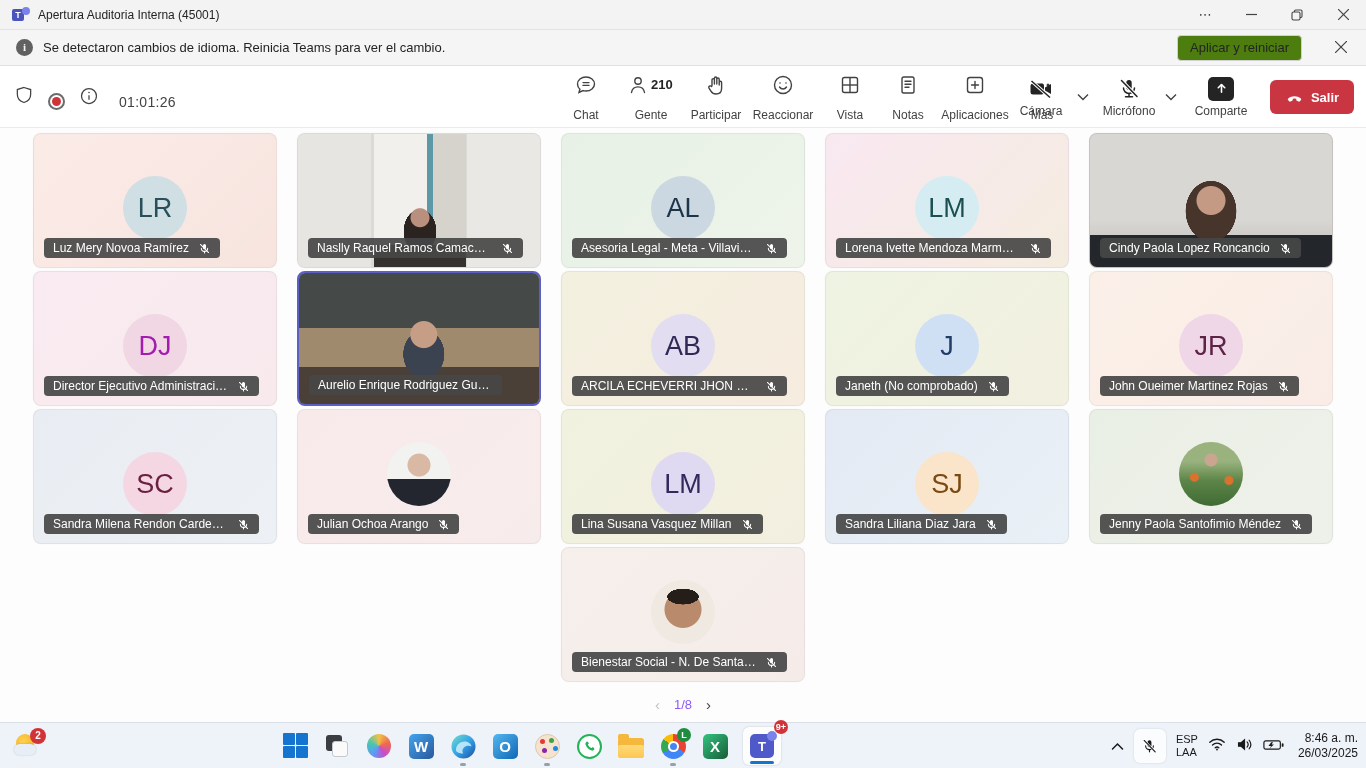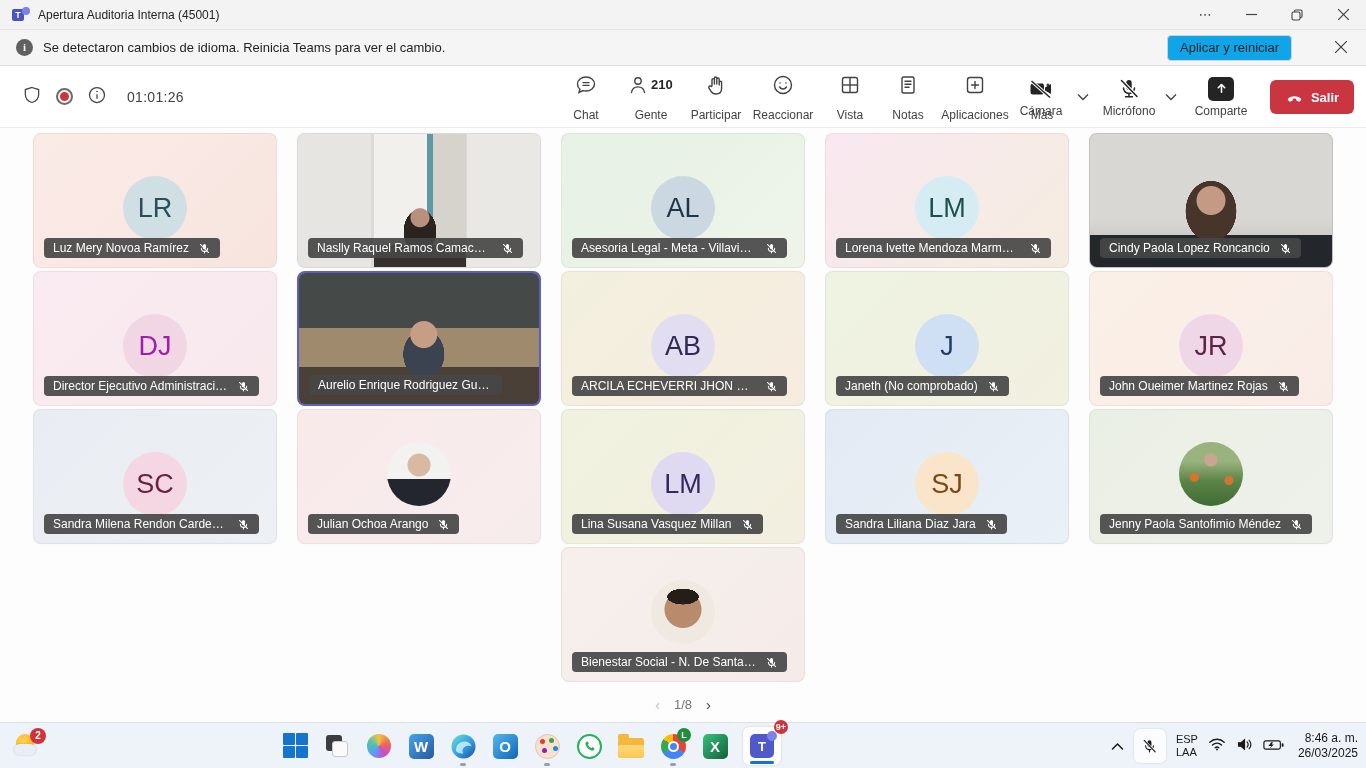--- a/index.html
+++ b/index.html
@@ -22,28 +22,28 @@
     color:#444; font-size:13px; }
 
   
   .notif { height:36px; background:#f5f5f5; border-bottom:1px solid #e0e0e0;
     display:flex; align-items:center; padding:0 10px; }
   .notif .i-ic { width:17px; height:17px; border-radius:50%; background:#616161; color:#f5f5f5;
     font-size:11px; font-weight:bold; text-align:center; line-height:17px; margin:0 10px 0 6px;
     font-family:"Liberation Serif",serif; }
   .notif .msg { font-size:13px; color:#242424; }
   .notif .spacer { flex:1; }
-  .apply-btn { background:#0ea5e9; border:1px solid #d1d1d1; border-radius:4px; height:26px;
-    padding:0 12px; font-size:13px; color:#242424; margin-right:34px; }
+  .apply-btn { background:#4d7c0f; border:1px solid #d1d1d1; border-radius:4px; height:26px;
+    padding:0 12px; font-size:13px; color:#242424; margin-right:24px; }
   .notif .close { color:#424242; font-size:14px; width:30px; text-align:center; }
 
   
   .toolbar { height:62px; background:#fff; display:flex; align-items:center;
     border-bottom:1px solid #ebebeb; position:relative; }
-  .tleft { display:flex; align-items:center; gap:14px; padding-left:14px;margin-left:8px; }
+  .tleft { display:flex; align-items:flex-end; gap:14px; padding-left:14px; }
   .timer { font-size:14px; color:#424242; margin-left:6px; letter-spacing:.3px; }
   .rec-outer { width:17px; height:17px; border:2px solid #6b6b6b; border-radius:50%;
     display:flex; align-items:center; justify-content:center; }
   .rec-dot { width:9px; height:9px; background:#d13438; border-radius:50%; }
 
   .tcenter { position:absolute; left:557px; top:0; height:62px; display:flex; align-items:flex-start; }
   .tool-btn { width:58px; height:62px; display:flex; flex-direction:column; align-items:center;
     justify-content:center; gap:3px; position:relative; }
   .tool-btn.wide { width:76px; }
   .tool-btn .lbl { font-size:12px; color:#424242; white-space:nowrap;margin-top:8px; }
@@ -110,21 +110,21 @@
   .p-bienestar { background:
       radial-gradient(ellipse 26px 13px at 50% 26%, #241d18 0 60%, transparent 61%),
       radial-gradient(circle at 50% 46%, #b98a6b 0 18px, transparent 19px),
       linear-gradient(180deg, #efe9e2 0 100%); }
 
   .pagination { position:absolute; bottom:10px; left:50%; transform:translateX(-50%);
     display:flex; align-items:center; gap:14px; }
   .pag-chev { font-size:15px; line-height:1; }
   .pag-chev.prev { color:#c2c2c2; }
   .pag-chev.next { color:#424242; }
-  .pag-num { font-size:13px; color:#737373; }
+  .pag-num { font-size:13px; color:#8b5cf6; }
 
   
   .taskbar { height:46px; background:#eef2f9; border-top:1px solid #dbdfe6; position:relative; }
   .weather { position:absolute; left:14px; top:7px; width:34px; height:32px; }
   .sun { position:absolute; left:2px; top:4px; width:18px; height:18px; border-radius:50%;
     background:radial-gradient(circle at 40% 40%, #ffd34d, #f5a623); }
   .cloud { position:absolute; left:0px; top:14px; width:22px; height:11px; border-radius:8px;
     background:#e8eef5; box-shadow:0 0 2px rgba(0,0,0,.2); }
   .wbadge { position:absolute; right:2px; top:-2px; min-width:16px; height:16px; background:#d13438;
     color:#fff; border-radius:8px; font-size:10px; font-weight:bold; text-align:center;

